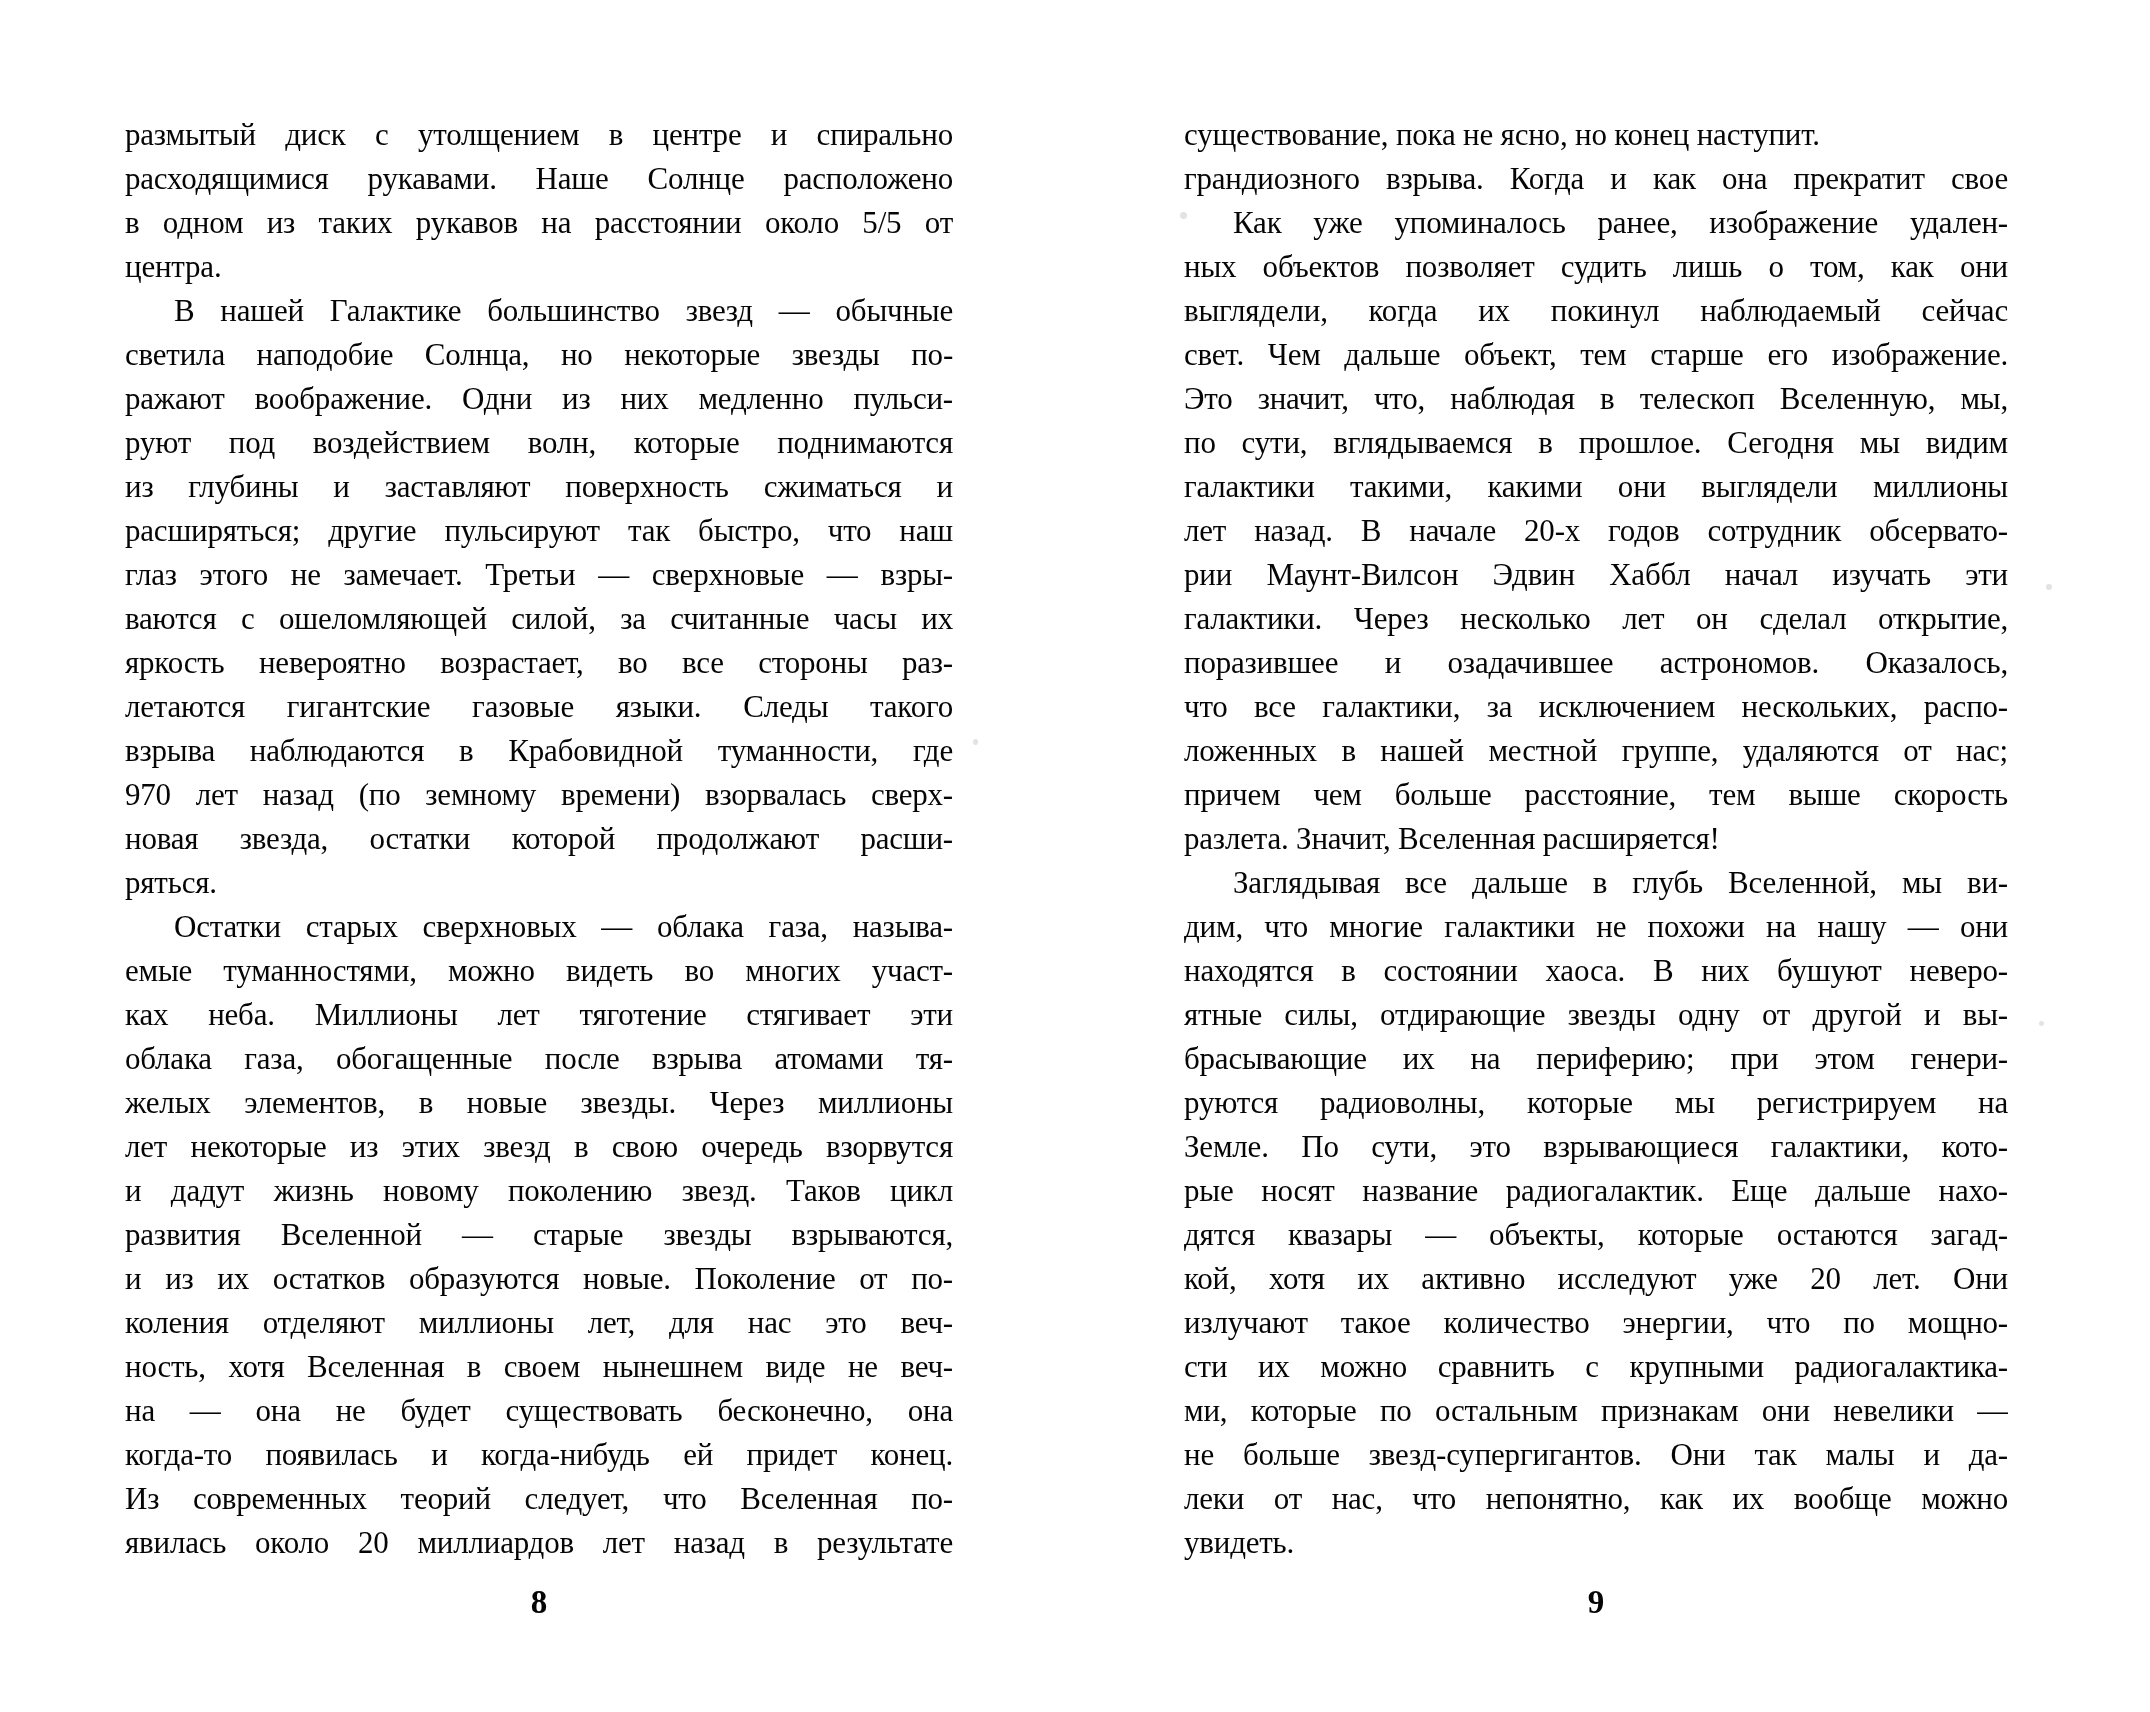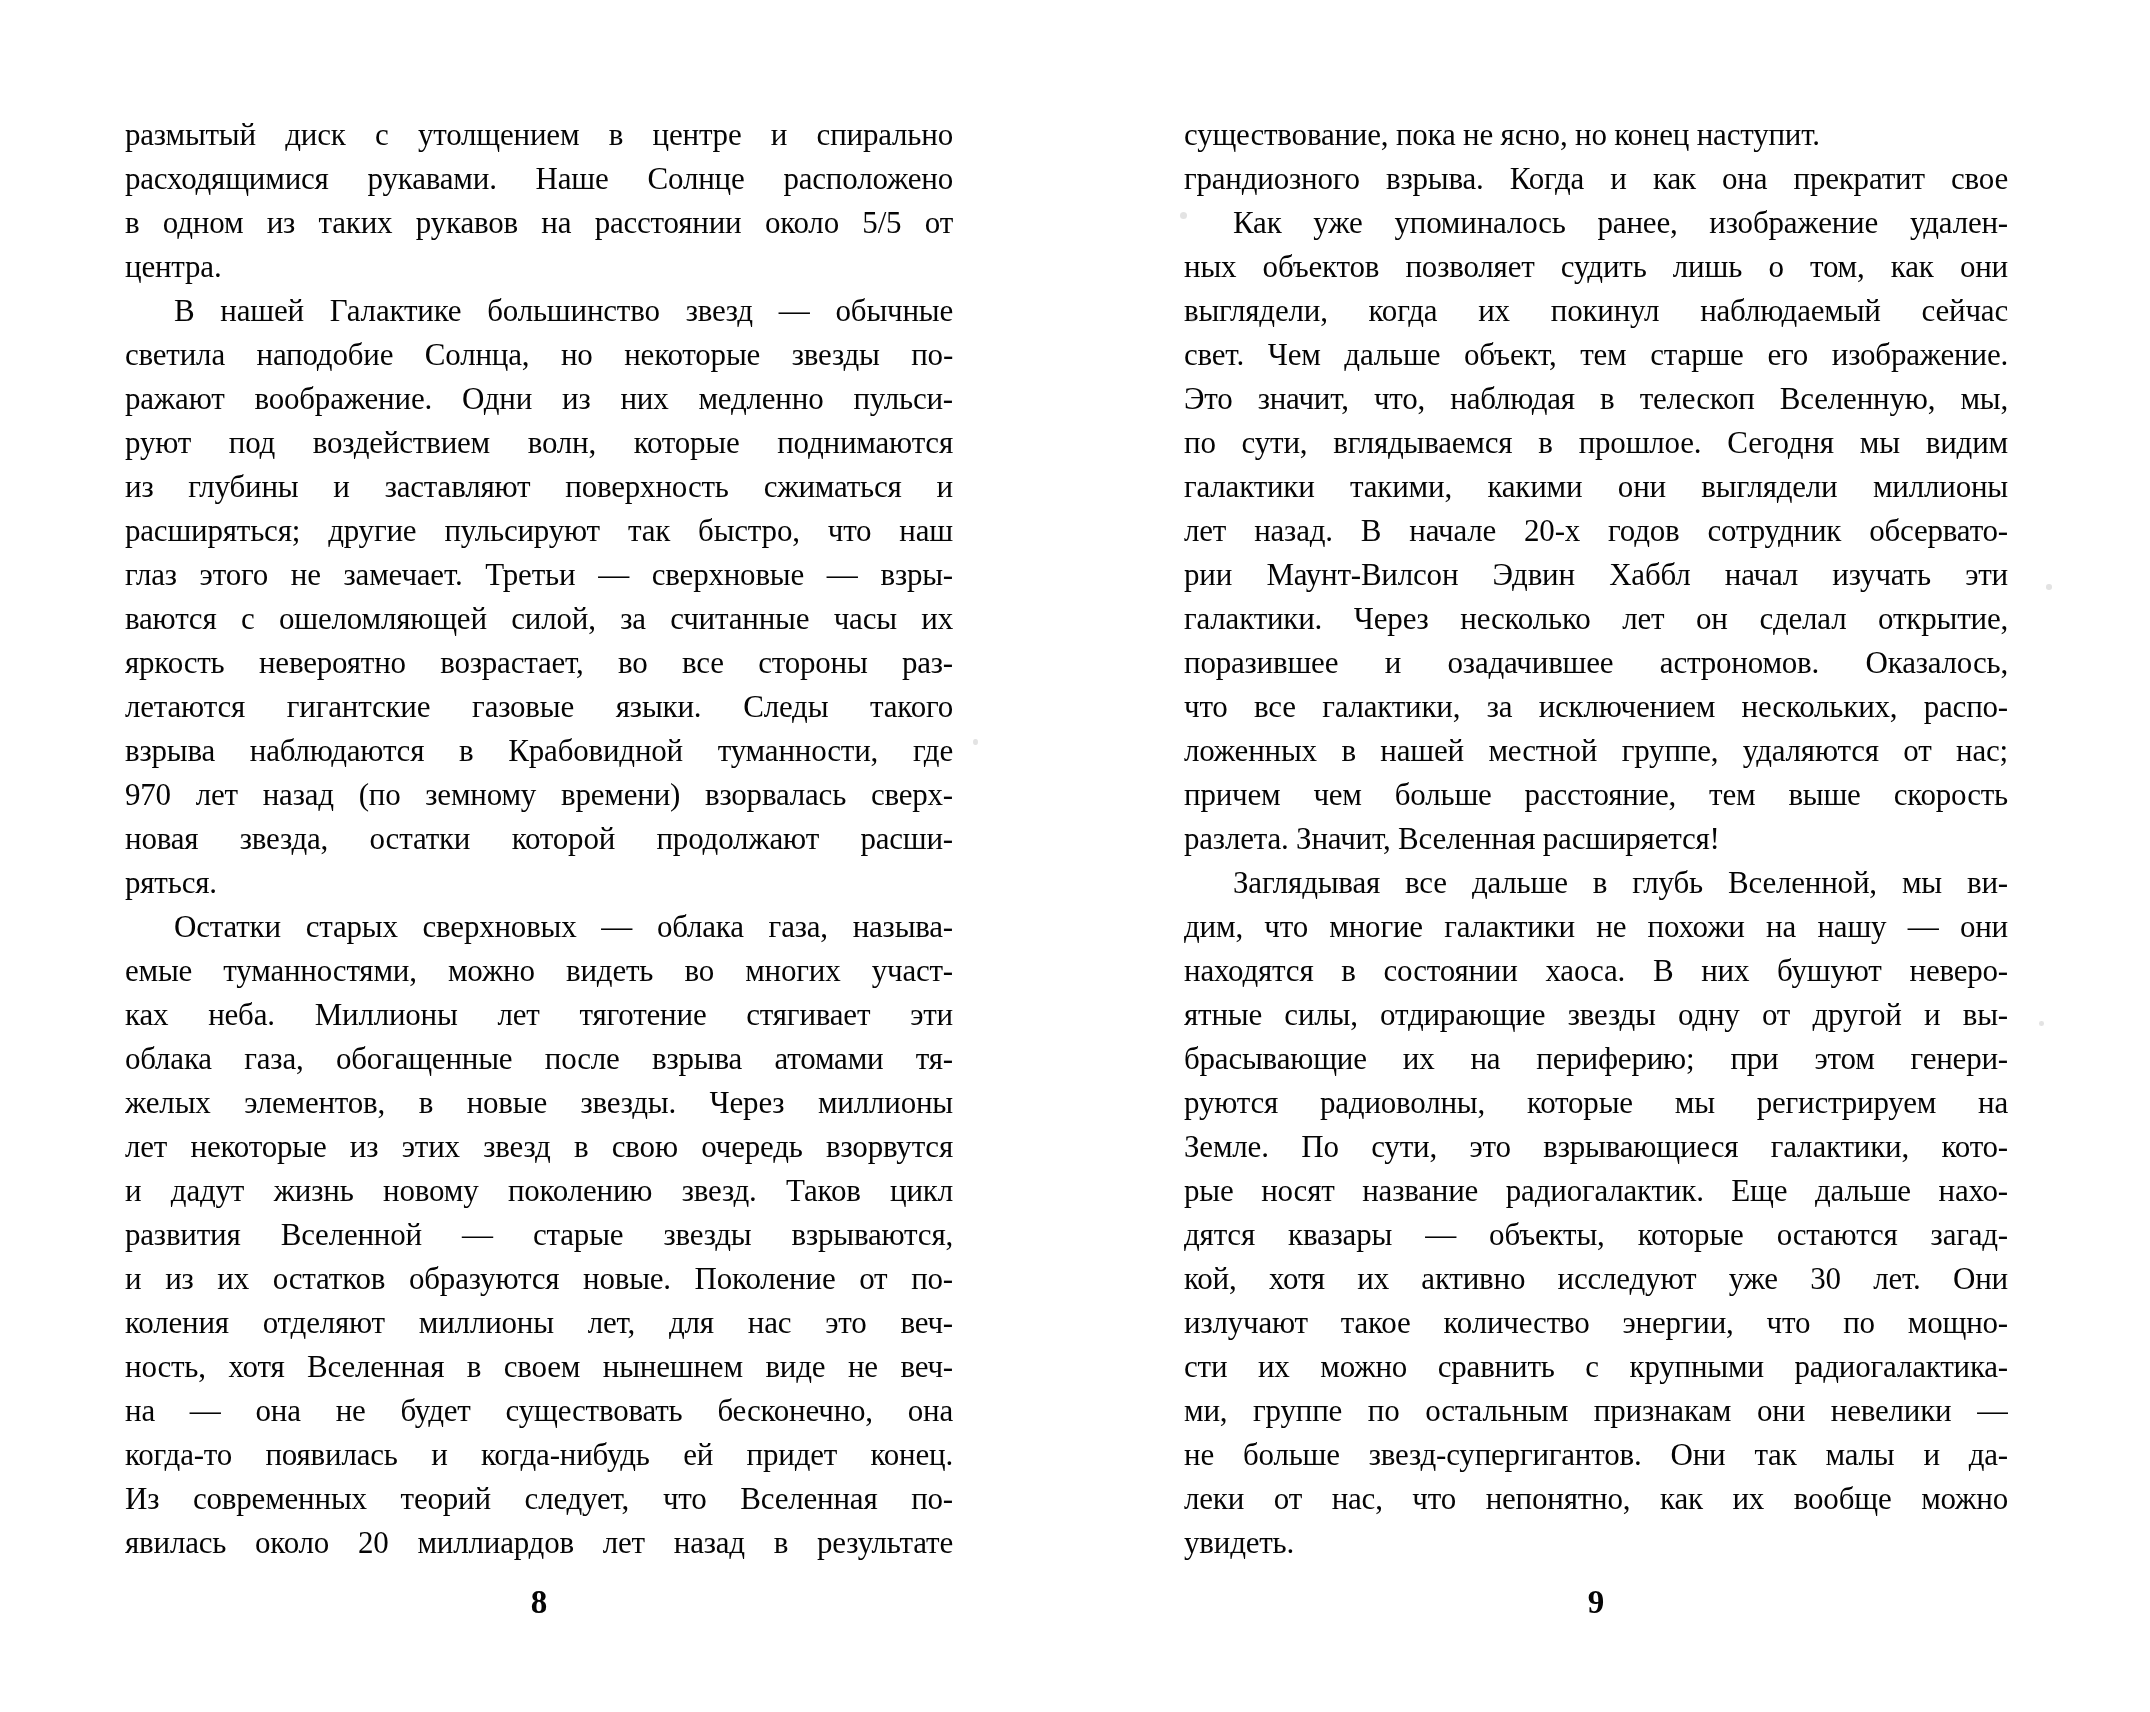--- a/index.html
+++ b/index.html
@@ -137,24 +137,24 @@
         <div class="line end">разлета. Значит, Вселенная расширяется!</div>
         <div class="line indent">Заглядывая все дальше в глубь Вселенной, мы ви-</div>
         <div class="line">дим, что многие галактики не похожи на нашу — они</div>
         <div class="line">находятся в состоянии хаоса. В них бушуют неверо-</div>
         <div class="line">ятные силы, отдирающие звезды одну от другой и вы-</div>
         <div class="line">брасывающие их на периферию; при этом генери-</div>
         <div class="line">руются радиоволны, которые мы регистрируем на</div>
         <div class="line">Земле. По сути, это взрывающиеся галактики, кото-</div>
         <div class="line">рые носят название радиогалактик. Еще дальше нахо-</div>
         <div class="line">дятся квазары — объекты, которые остаются загад-</div>
-        <div class="line">кой, хотя их активно исследуют уже 30 лет. Они</div>
+        <div class="line">кой, хотя их активно исследуют уже 20 лет. Они</div>
         <div class="line">излучают такое количество энергии, что по мощно-</div>
         <div class="line">сти их можно сравнить с крупными радиогалактика-</div>
-        <div class="line">ми, группе по остальным признакам они невелики —</div>
+        <div class="line">ми, которые по остальным признакам они невелики —</div>
         <div class="line">не больше звезд-супергигантов. Они так малы и да-</div>
         <div class="line">леки от нас, что непонятно, как их вообще можно</div>
         <div class="line end">увидеть.</div>
       </div>
     <div class="pagenum">9</div>
   </section>
 
   <div class="speck s1"></div>
   <div class="speck s2"></div>
   <div class="speck s3"></div>

